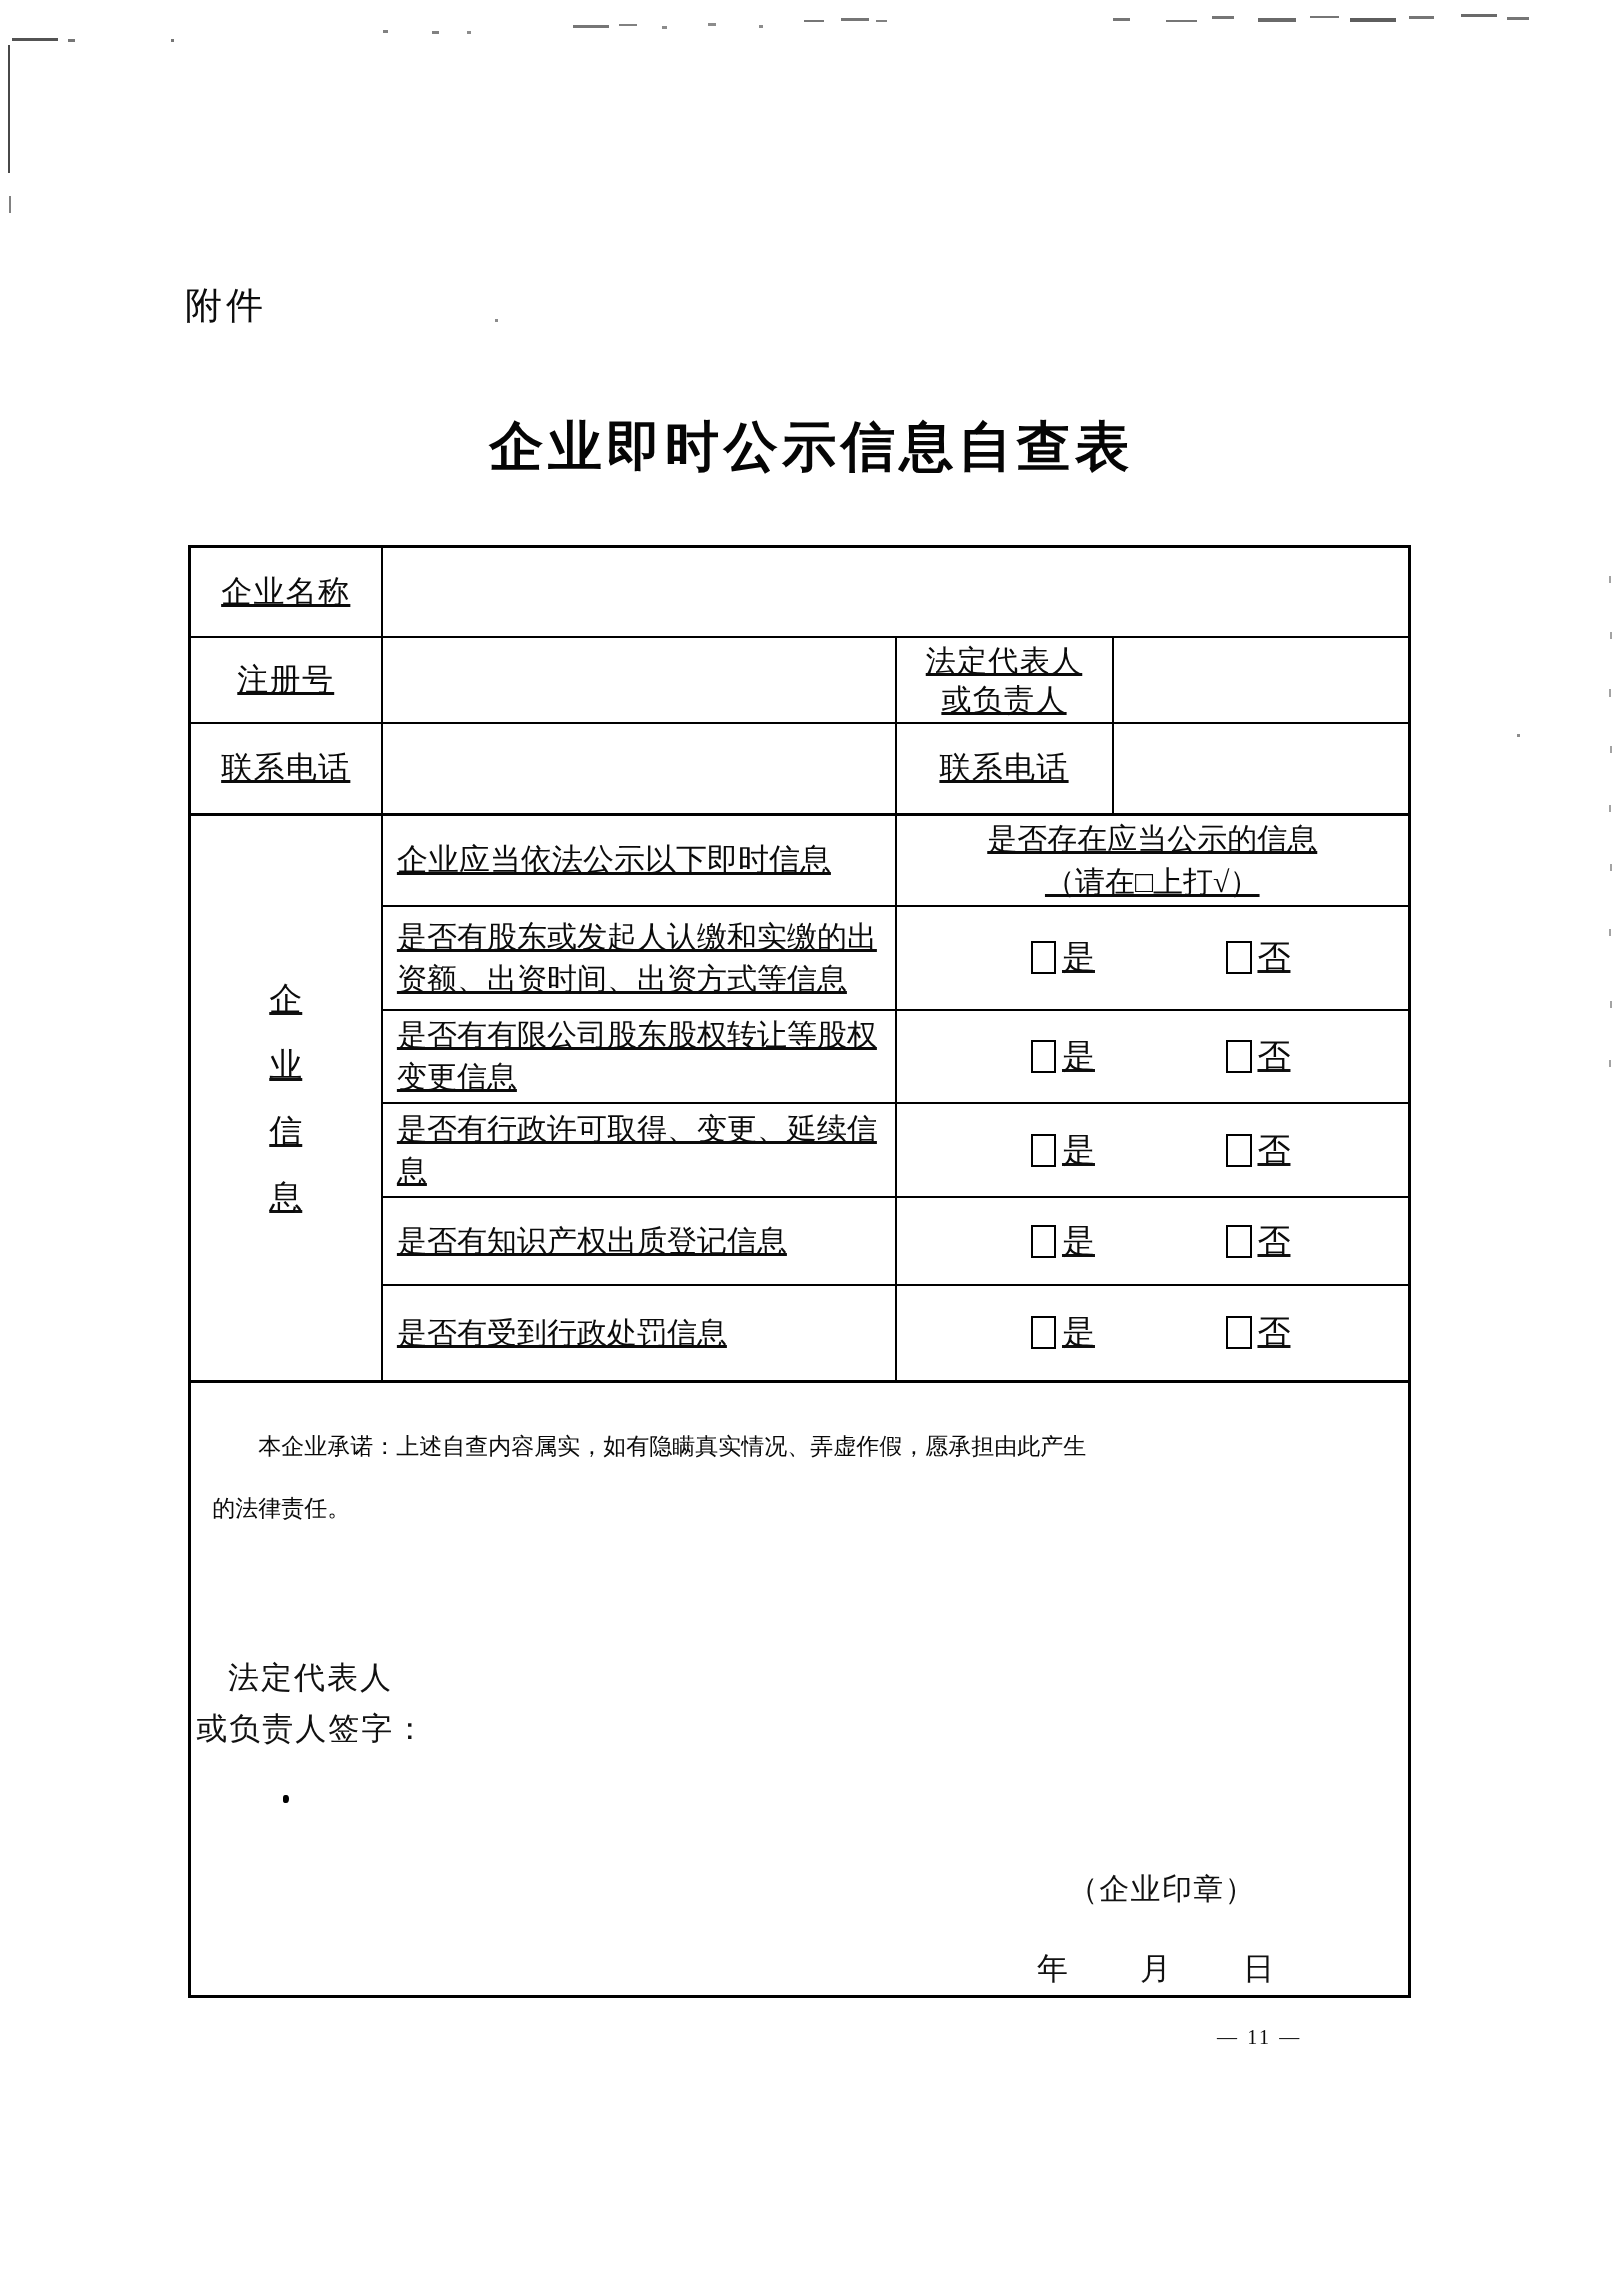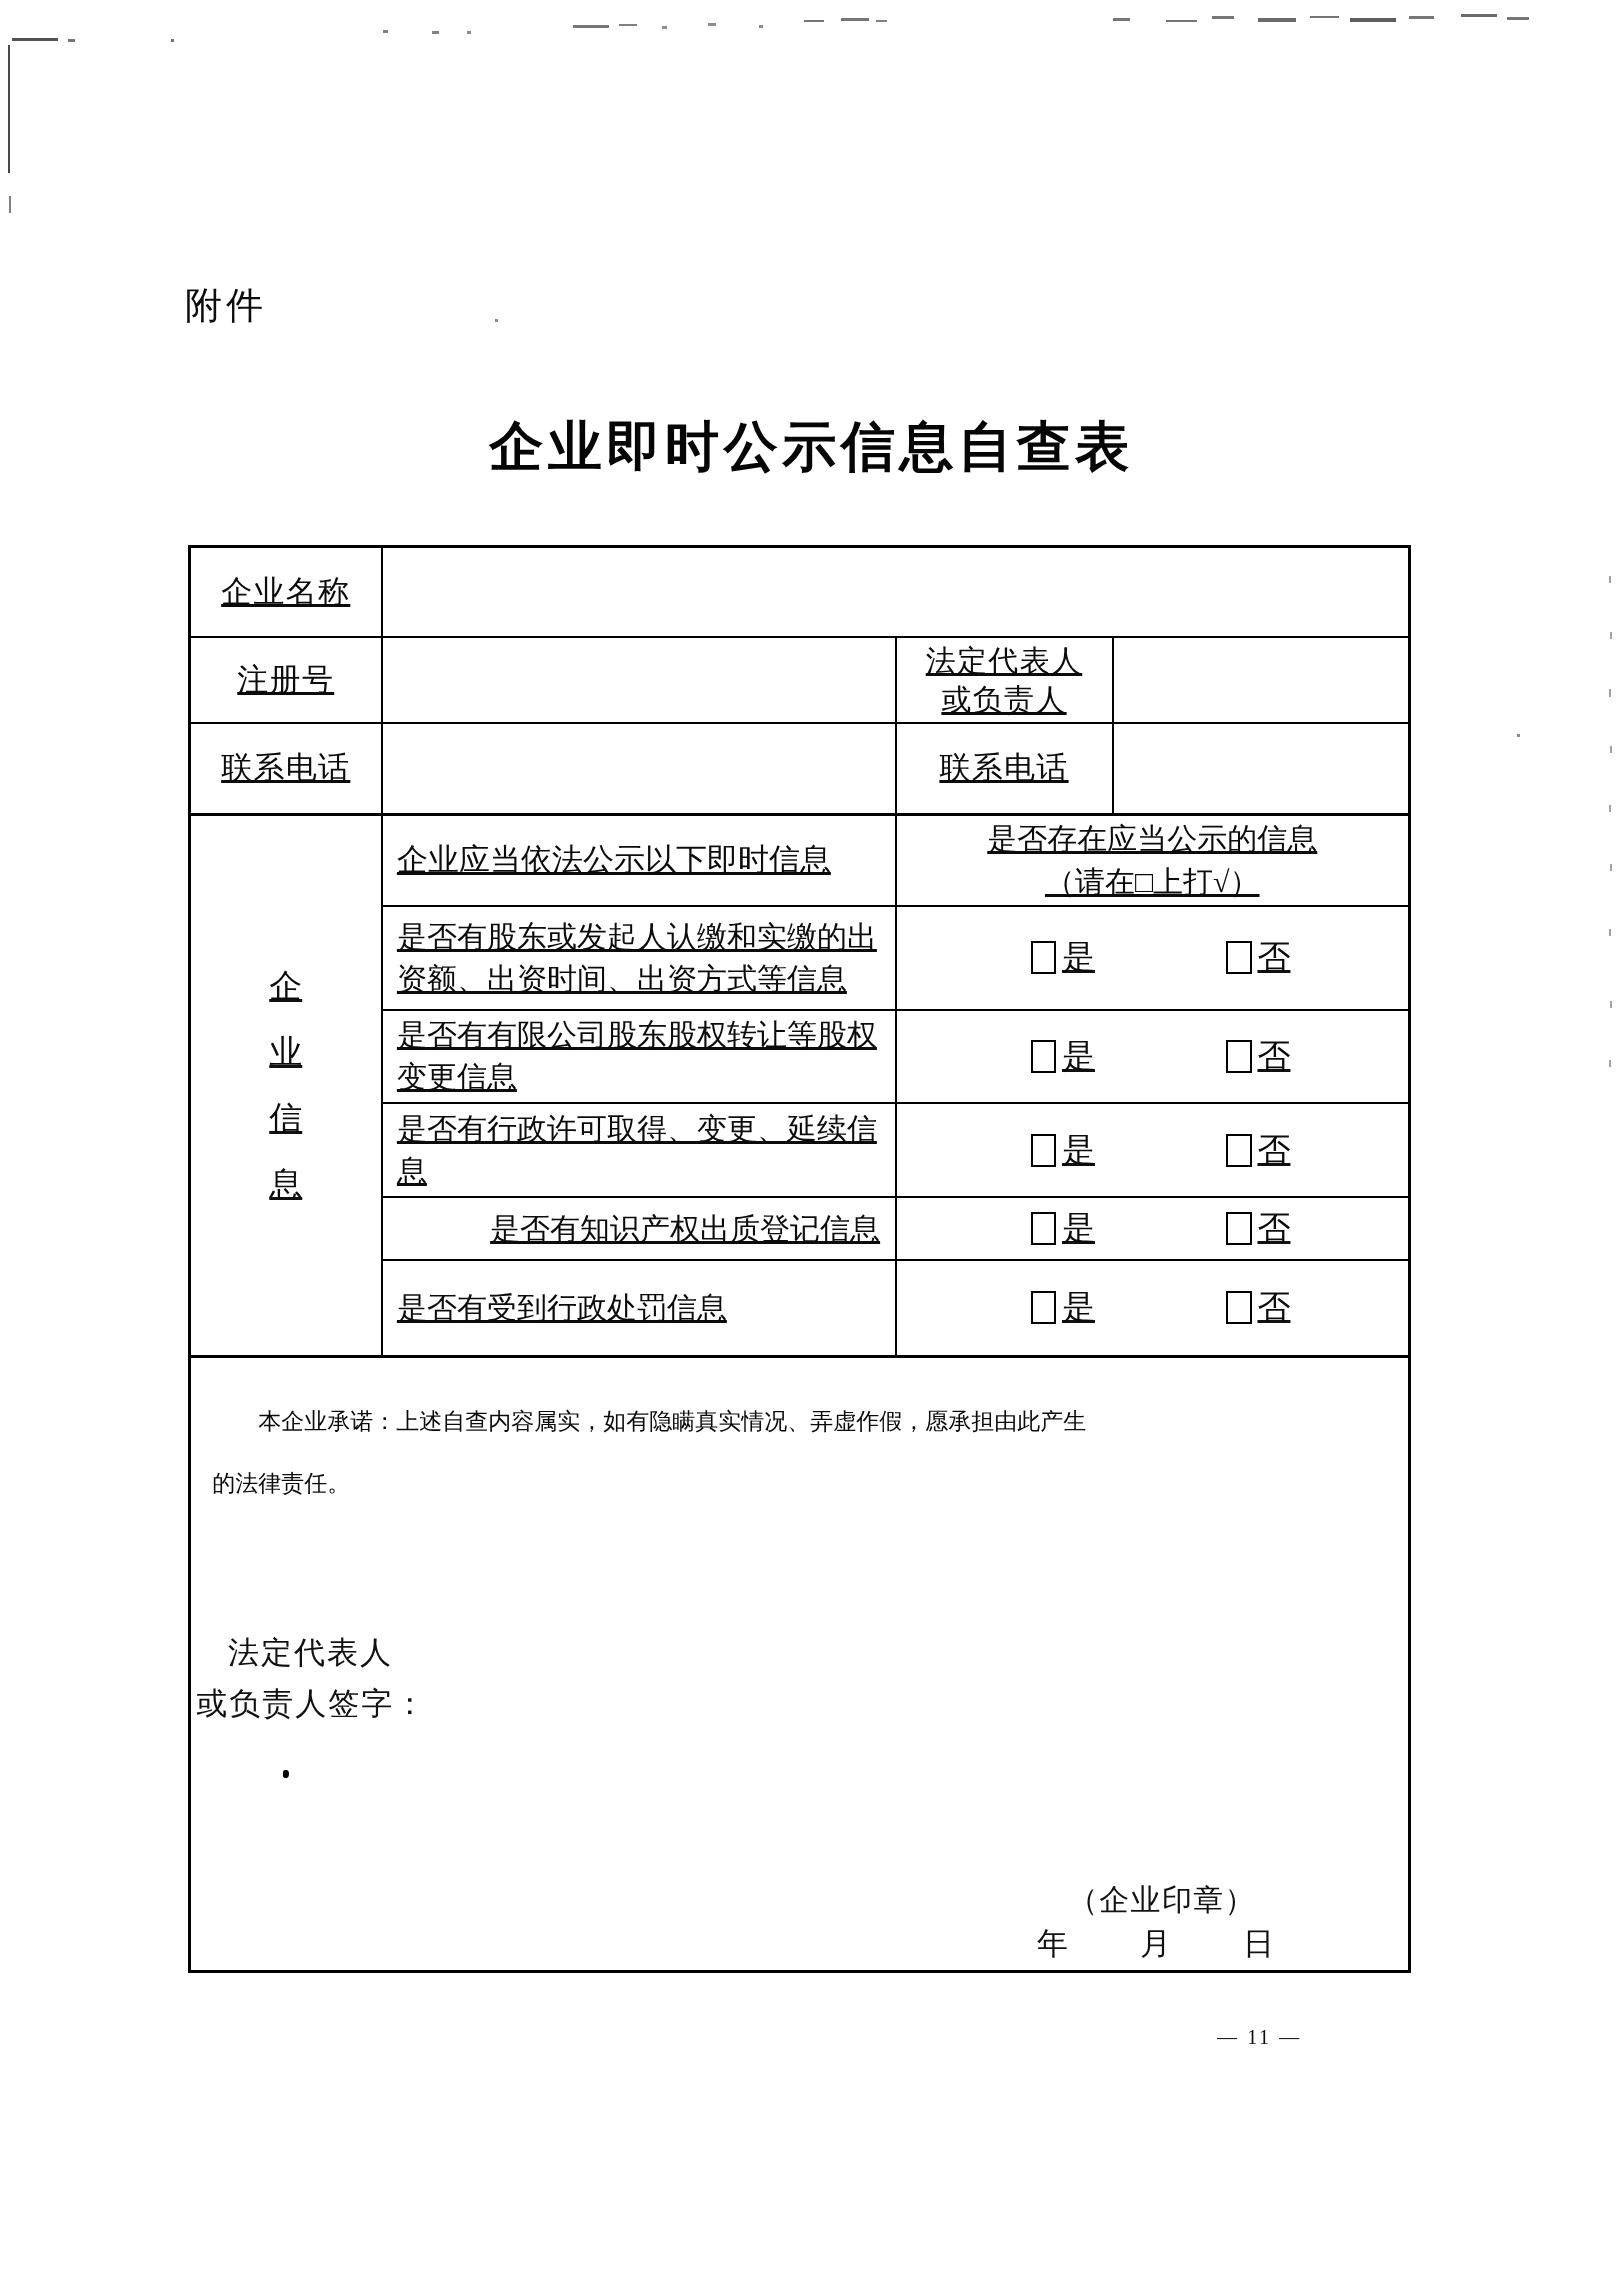--- a/index.html
+++ b/index.html
@@ -28,21 +28,21 @@
   }
   td { border:2px solid #000; vertical-align:middle; padding:0; overflow:hidden;text-decoration:underline; }
   tr { border-top:2.6px solid #000; }
   tr.thick-top { border-top:3.9px solid #000; }
   td.lbl { text-align:center; font-size:31px; letter-spacing:1.3px; color:#0b0b0b; }
   td.lbl .two-line { display:block; line-height:39px; font-size:30px; }
   td.blank { background:#fff; }
   .r1 { height:90px; } .r2 { height:86px; } .r3 { height:92px; }
   .rh { height:91px; }
   .rq1 { height:104px; } .rq2 { height:83px; } .rq3 { height:92px; }
-  .rq4 { height:63px;text-align:right; } .rq5 { height:96px; }
+  .rq4 { height:88px; } .rq5 { height:96px; }
   .rbottom { height:615px; }
   
   td.vert { text-align:center; }
   .vertical-label {
     width:35px; margin:0 auto; font-size:33px; line-height:66px;
     word-break:break-all; text-align:center; color:#0b0b0b;
   }
   
   td.q { font-size:30px; line-height:42px; padding:3.9px 14.4px; color:#0b0b0b; }
   td.q.head { font-size:31px; }
@@ -57,21 +57,21 @@
   td.bottom-cell { vertical-align:top; }
   .bottom-wrap { position:relative; width:100%; height:611px; }
   .declaration { position:absolute; left:9.2px; right:10.5px; top:21px; margin:12px;
     font-size:23px; line-height:62px; color:#0a0a0a; }
   .declaration .dline1 { display:block; text-indent:2em; }
   .declaration .dline2 { display:block; }
   .sig1 { position:absolute; left:37px; top:274px; font-size:31px; letter-spacing:2px; }
   .sig2 { position:absolute; left:5.2px;  top:325px; font-size:31px; letter-spacing:2px; }
   .sig-dot { position:absolute; left:92px; top:412px; width:5.9px; height:8.5px;
     background:#000; border-radius:45% 55% 60% 40%; }
-  .seal { position:absolute; left:877px; top:486px; font-size:30px; letter-spacing:1.3px;margin-top:36px; }
+  .seal { position:absolute; left:877px; top:486px; font-size:30px; letter-spacing:1.3px; }
   .date-line { position:absolute; left:846px; top:565px; display:flex; gap:72px;
     font-size:31px; }
   
   .page-number { position:absolute; left:1217px; top:2026px; font-size:20px;
     letter-spacing:2.6px; color:#0b0b0b; }
 </style>
 </head>
 <body>
 
 <div class="page">

